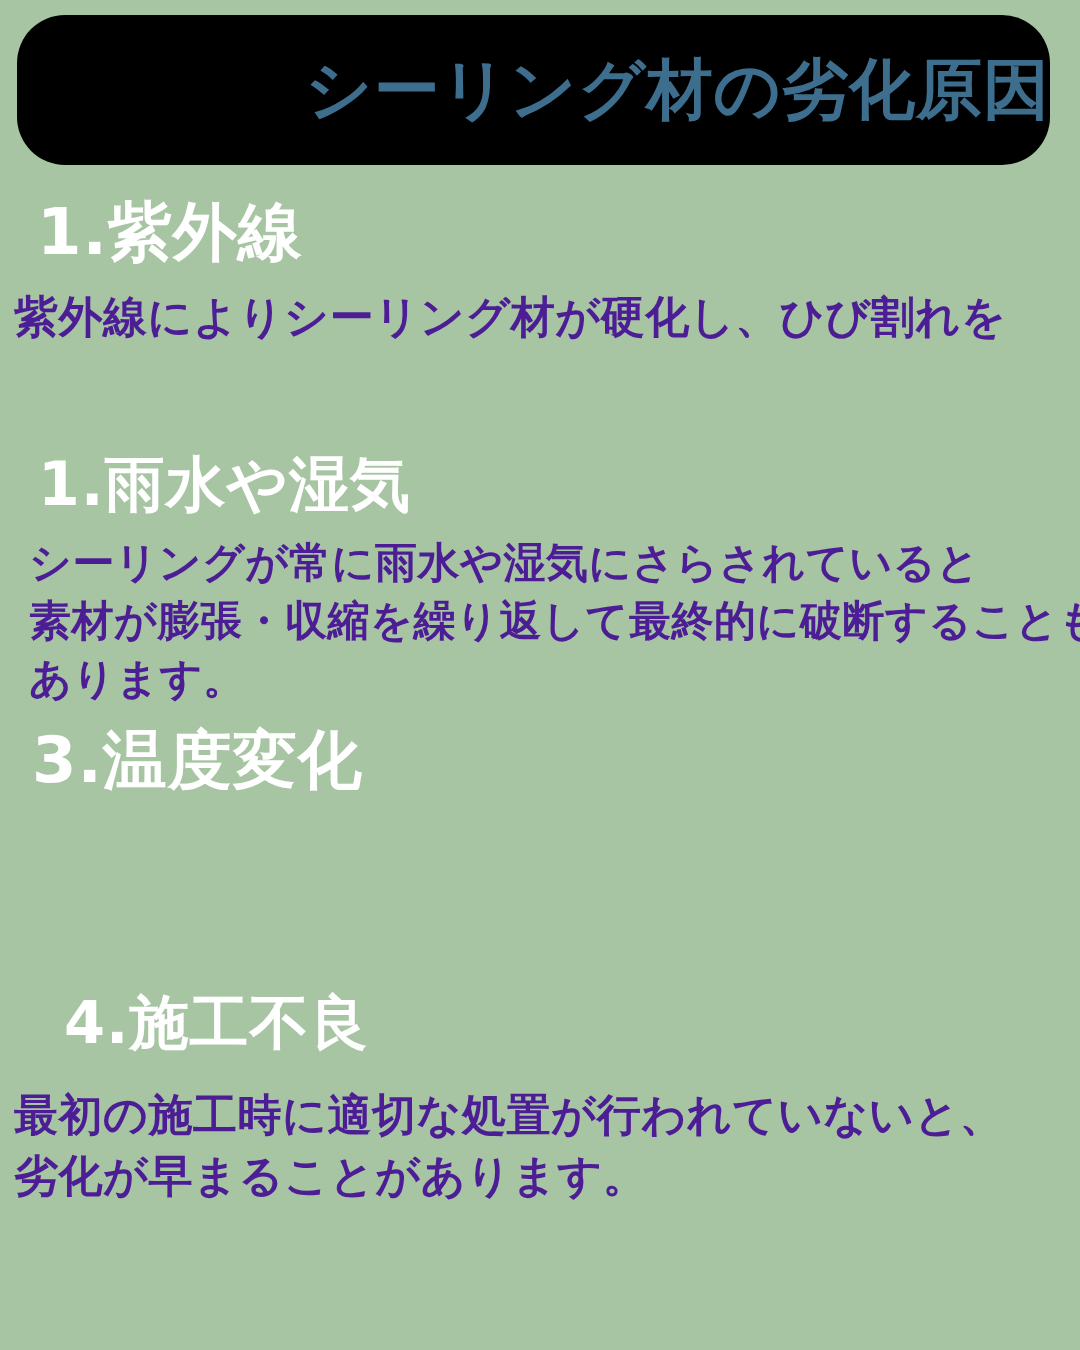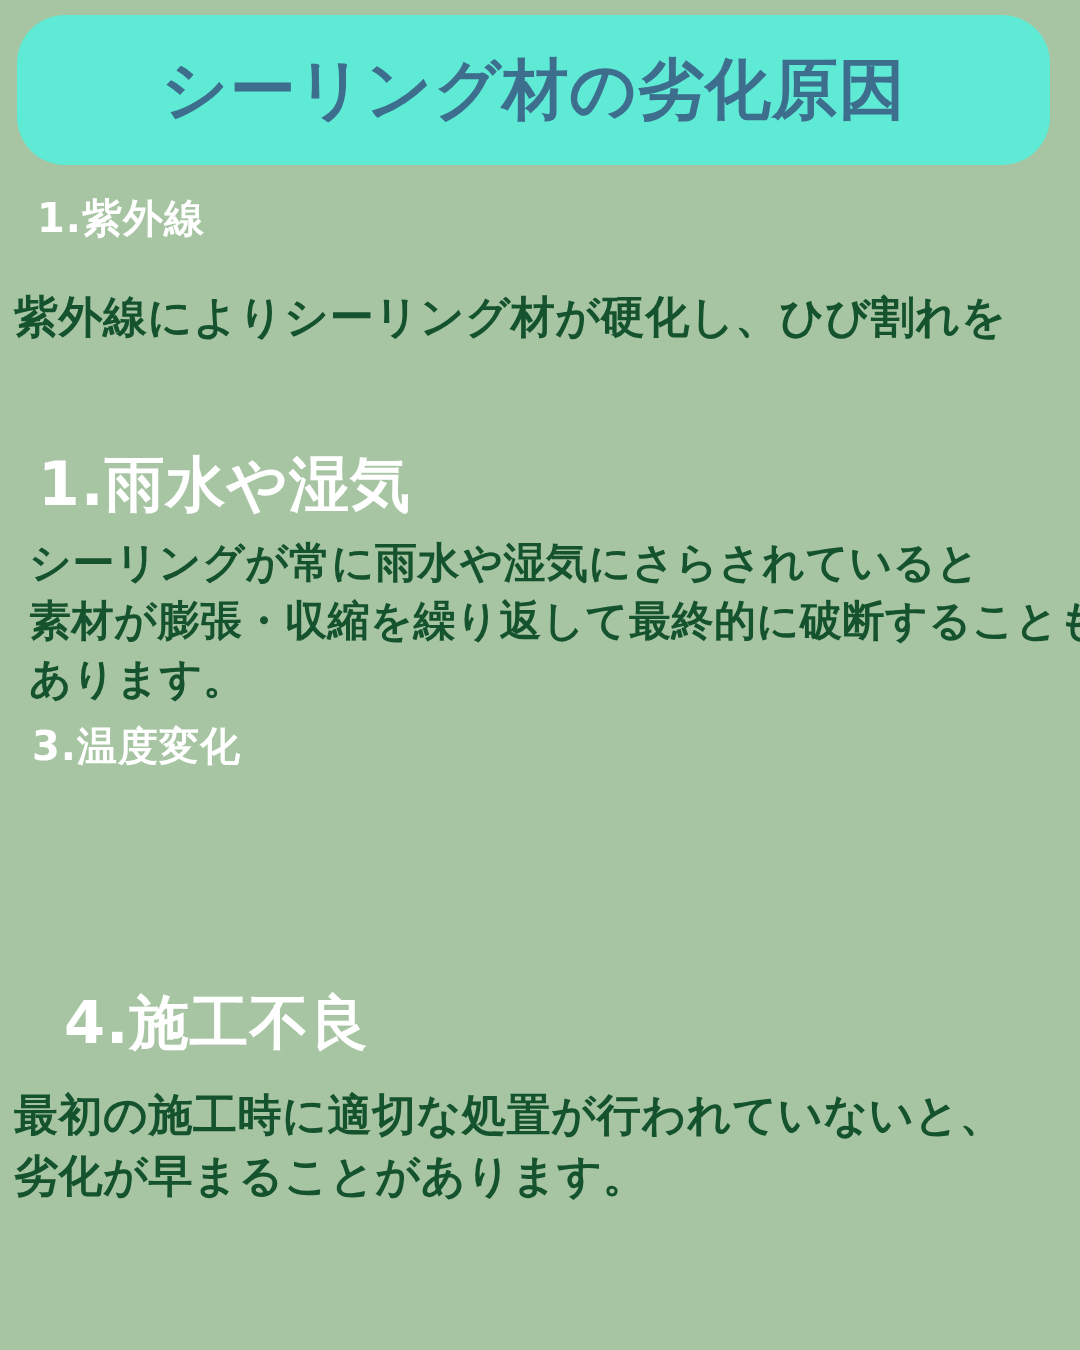--- a/index.html
+++ b/index.html
@@ -14,55 +14,55 @@
   }
   .canvas { position: absolute; inset: 0; }
 
   
   .title-card {
     position: absolute;
     left: 17px;
     top: 15px;
     width: 1033px;
     height: 150px;
-    background: #5eead4;
+    background: #000000;
     border-radius: 48px;
     display: flex;
     align-items: center;
-    justify-content: center;
+    justify-content: flex-end;
   }
   .title {
     margin: 0;
     font-size: 66px;
     font-weight: bold;
     color: #3d6e8e;
     letter-spacing: 1px;
     white-space: nowrap;
   }
 
   
   .heading {
     position: absolute;
     margin: 0;
     color: #ffffff;
     font-weight: bold;
-    font-size: 40px;
+    font-size: 64px;
     line-height: 1.2;
     white-space: nowrap;
     letter-spacing: 1px;
   }
   .h-uv      { left: 37px;  top: 194px; }
   .h-rain    { left: 38px;  top: 448px; font-size: 60px; }
   .h-temp    { left: 32px;  top: 722px; }
   .h-constr  { left: 64px;  top: 988px; font-size: 59px; }
 
   
   .body-text {
     position: absolute;
-    color: #14532d;
+    color: #4c1d95;
     font-weight: bold;
     white-space: nowrap;
     letter-spacing: 0.5px;
   }
   .b-uv      { left: 14px; top: 286px;  font-size: 44px; line-height: 62px; }
   .b-rain    { left: 29px; top: 534px;  font-size: 42px; line-height: 58px; }
   .b-temp    { left: 14px; top: 806px;  font-size: 44px; line-height: 62px; }
   .b-constr  { left: 14px; top: 1084px; font-size: 44px; line-height: 61px; }
 
   .line { white-space: nowrap; }

